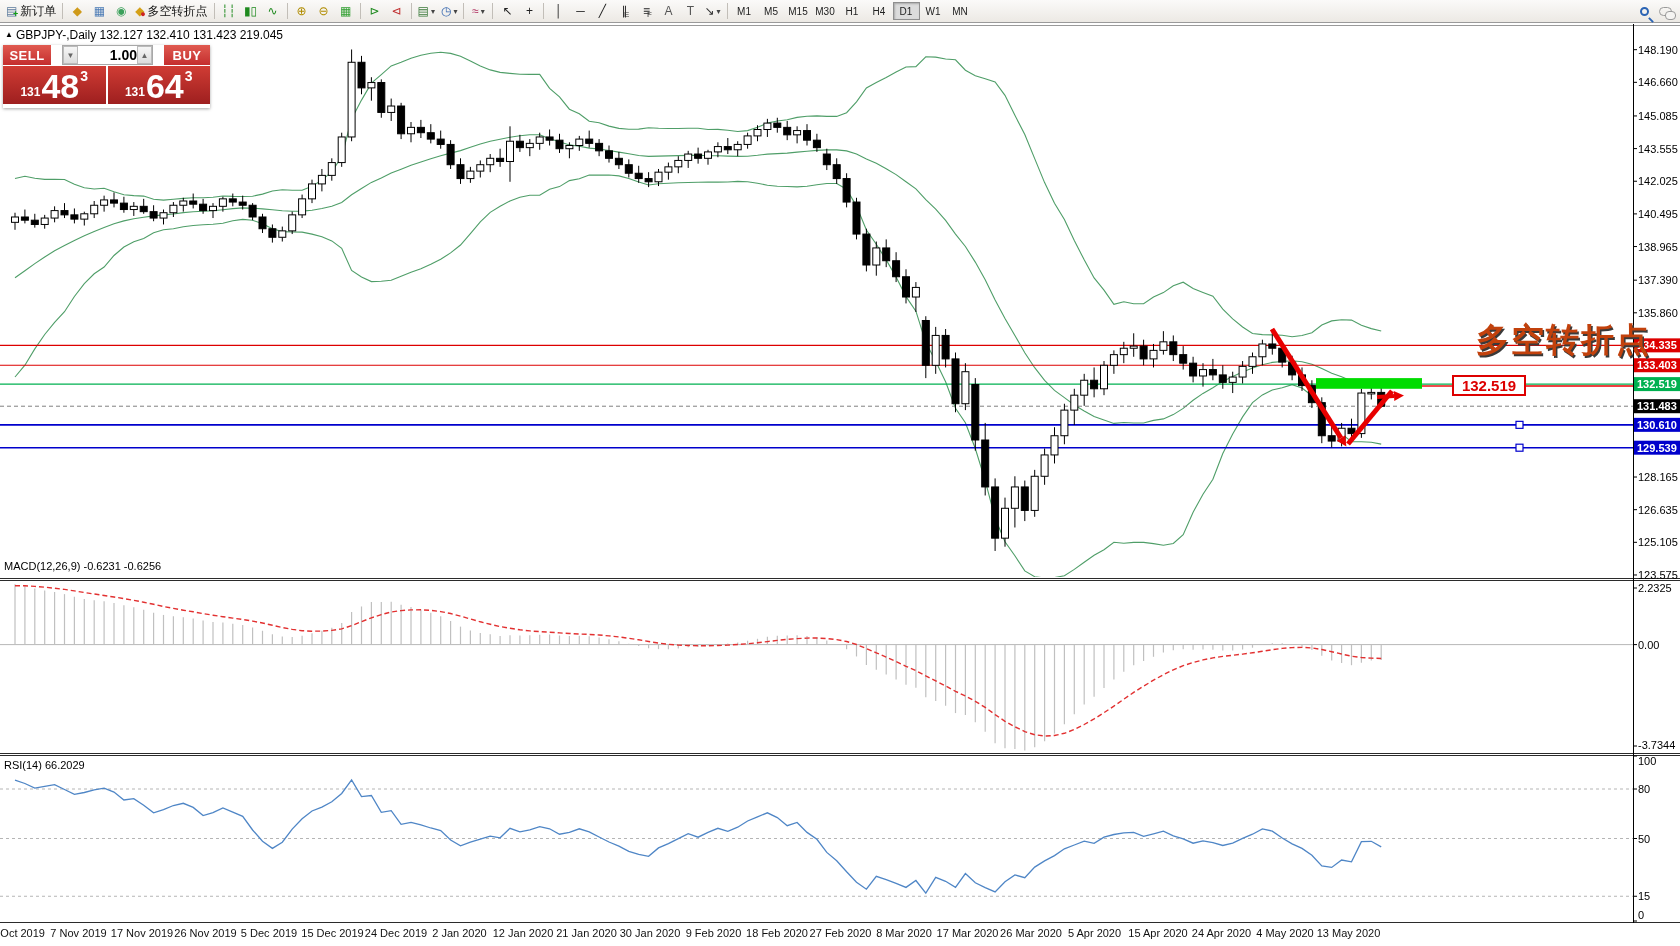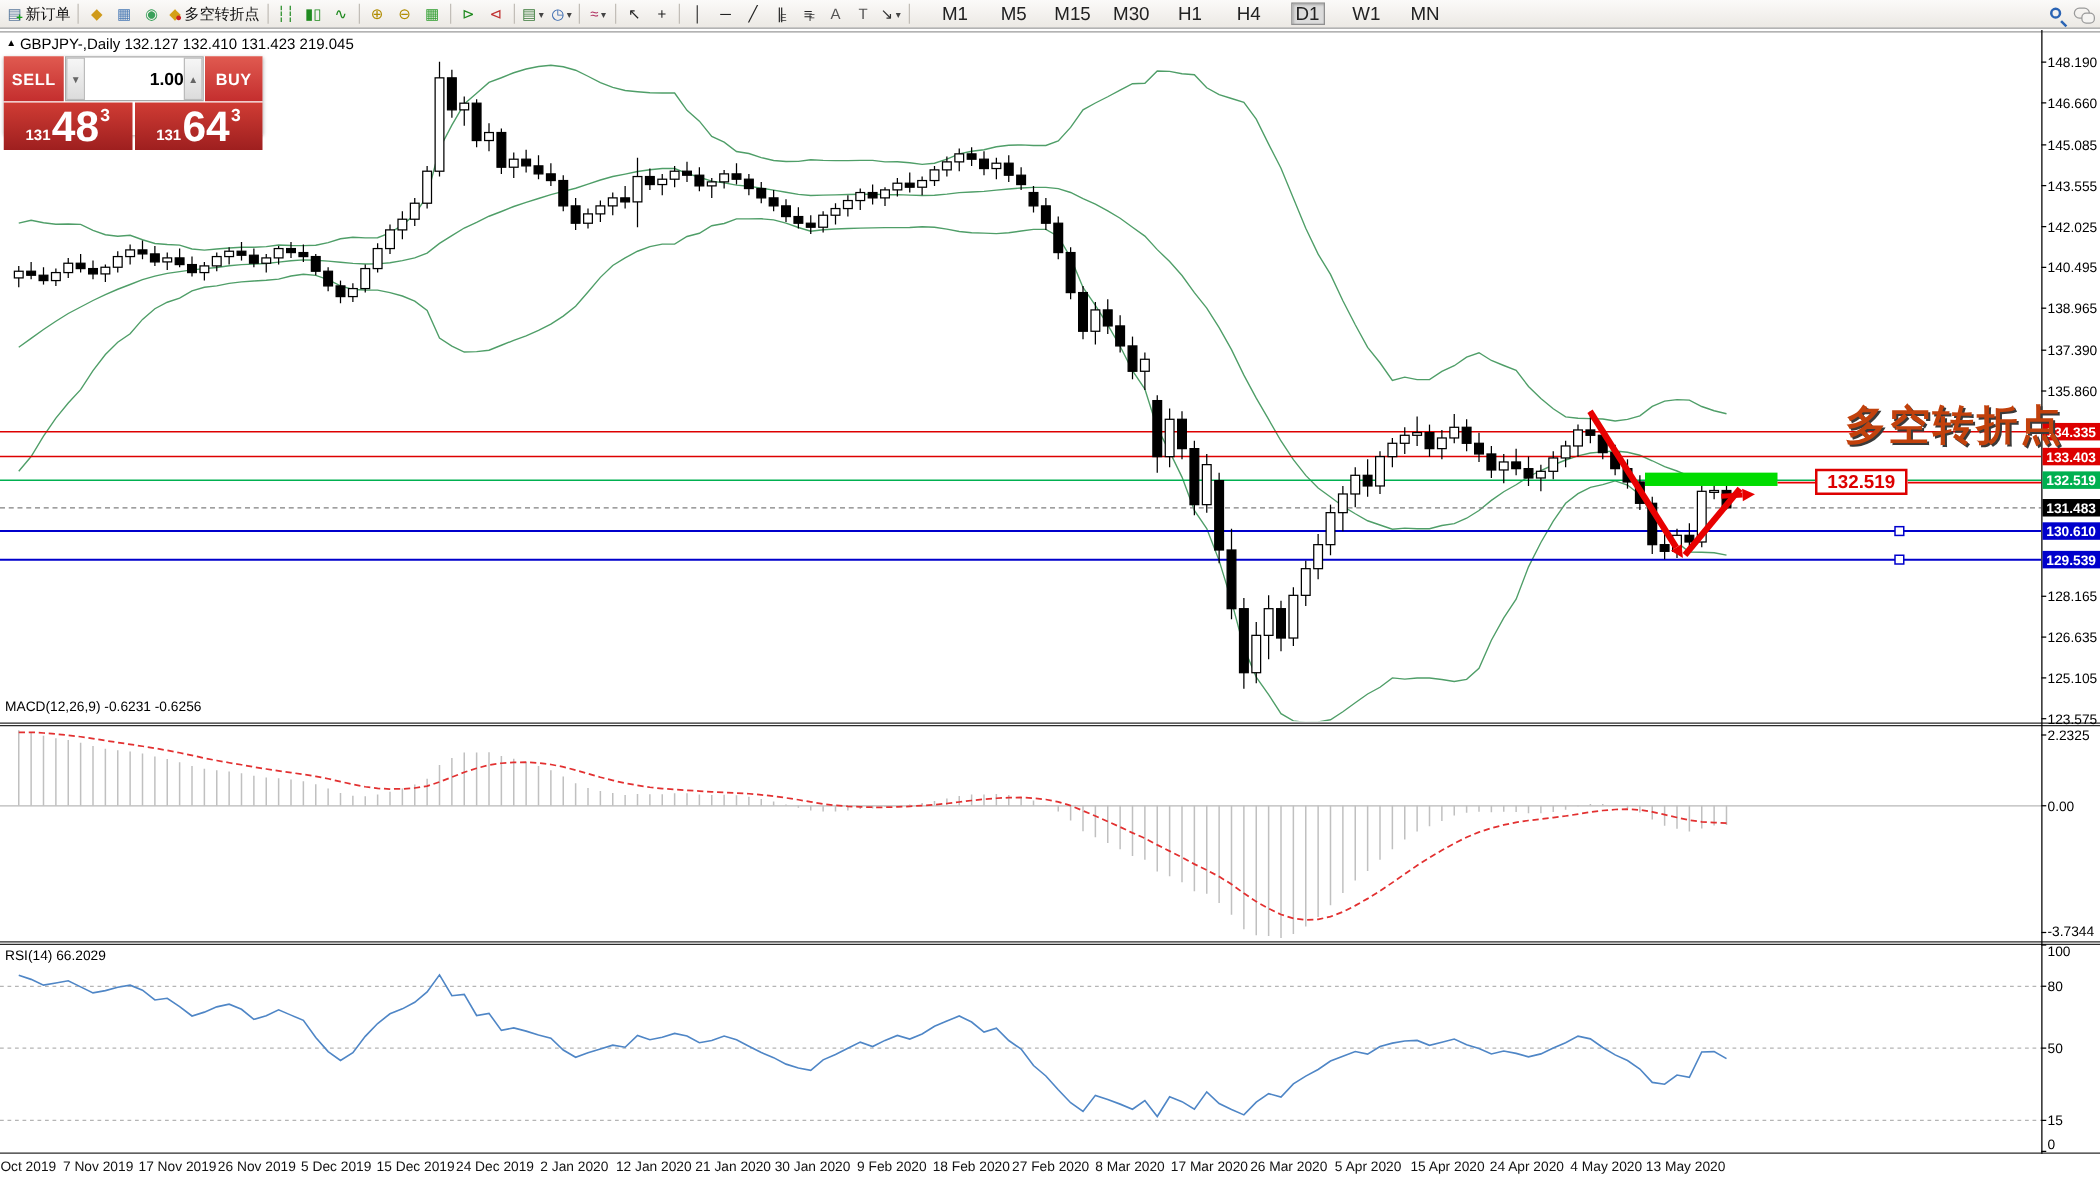--- a/index.html
+++ b/index.html
@@ -11,40 +11,40 @@
     display:flex; align-items:center; padding-left:3px; z-index:20; }
   .tbtn { height:20px; min-width:22px; display:flex; align-items:center; justify-content:center;
     border:1px solid transparent; border-radius:2px; position:relative; cursor:default;
     font-size:12px; padding:0 2px; }
   .tbtn .g { position:relative; line-height:1; }
   .tbtn .badge { position:absolute; right:-1px; bottom:-2px; font-size:9px; font-weight:bold; line-height:1; }
   .tbtn .sub { position:absolute; right:-2px; bottom:-2px; font-size:8px; color:#333; line-height:1; }
   .tbtn .lbl { margin-left:3px; font-size:12px; color:#111; white-space:nowrap; }
   .tbtn .caret { font-size:8px; color:#444; margin-left:2px; }
   .tsep { width:1px; height:16px; background:#c2beb8; margin:0 3px; }
-  .tf { width:27px; height:18px; font-size:15px; color:#222; display:flex; align-items:center;
-    justify-content:center; border:1px solid transparent;margin-left:20px; }
+  .tf { width:27px; height:18px; font-size:10px; color:#222; display:flex; align-items:center;
+    justify-content:center; border:1px solid transparent; }
   .tf.active { background:#dcdcdc; border:1px solid #8f8f8f; box-shadow:inset 1px 1px 2px #aaa; }
   .tright { margin-left:auto; display:flex; align-items:center; margin-right:8px; gap:10px; }
   .mag { width:9px; height:9px; border:2px solid #2b64b4; border-radius:50%; position:relative; }
   .mag::after { content:""; position:absolute; width:2px; height:6px; background:#2b64b4;
     left:8px; top:8px; transform:rotate(-45deg); }
   .chat { width:13px; height:9px; border:1.5px solid #9a9a9a; border-radius:5px; position:relative; }
   .chat::after { content:""; position:absolute; width:9px; height:7px; border:1.5px solid #9a9a9a;
     border-radius:4px; left:5px; top:3px; background:#f5f4f2; }
   
   #chart-root { position:absolute; left:0; top:24px; width:1680px; height:922px; }
   svg { position:absolute; left:0; top:0; }
   .infoline { position:absolute; left:5px; top:4px; font-size:12px; color:#000; z-index:6; }
   .infoline .tri { font-size:8px; vertical-align:2px; margin-right:3px; }
   .ind-label { position:absolute; left:4px; font-size:11px; color:#000; z-index:6; }
   
   .tpanel { position:absolute; left:3px; top:21px; width:207px; height:63px; z-index:7;
     background:#fff; box-shadow:0 1px 3px rgba(0,0,0,.35); font-weight:bold; }
-  .trow1 { display:flex; height:36px; gap:1px; }
+  .trow1 { display:flex; height:20px; gap:11px; }
   .tbtn-red { background:linear-gradient(#e05a50,#c42e2e); color:#fff; font-size:13px;
     display:flex; align-items:center; justify-content:center; letter-spacing:.5px; }
   .sellb { width:48px; } .buyb { width:46px; }
   .volwrap { flex:1; display:flex; border:1px solid #a8a8a8; background:#fff; }
   .spin { width:15px; background:linear-gradient(#f6f6f6,#dcdcdc); color:#666; font-size:8px;
     display:flex; align-items:center; justify-content:center; border:1px solid #bbb; }
   .vol { flex:1; font-size:14px; font-weight:bold; color:#000; display:flex; align-items:center;
     justify-content:flex-end; padding-right:0; }
   .trow2 { display:flex; height:38px; gap:2px; margin-top:1px; }
   .pricebig { flex:1; background:linear-gradient(#d03c34,#9e1f1f); color:#fff; display:flex;

